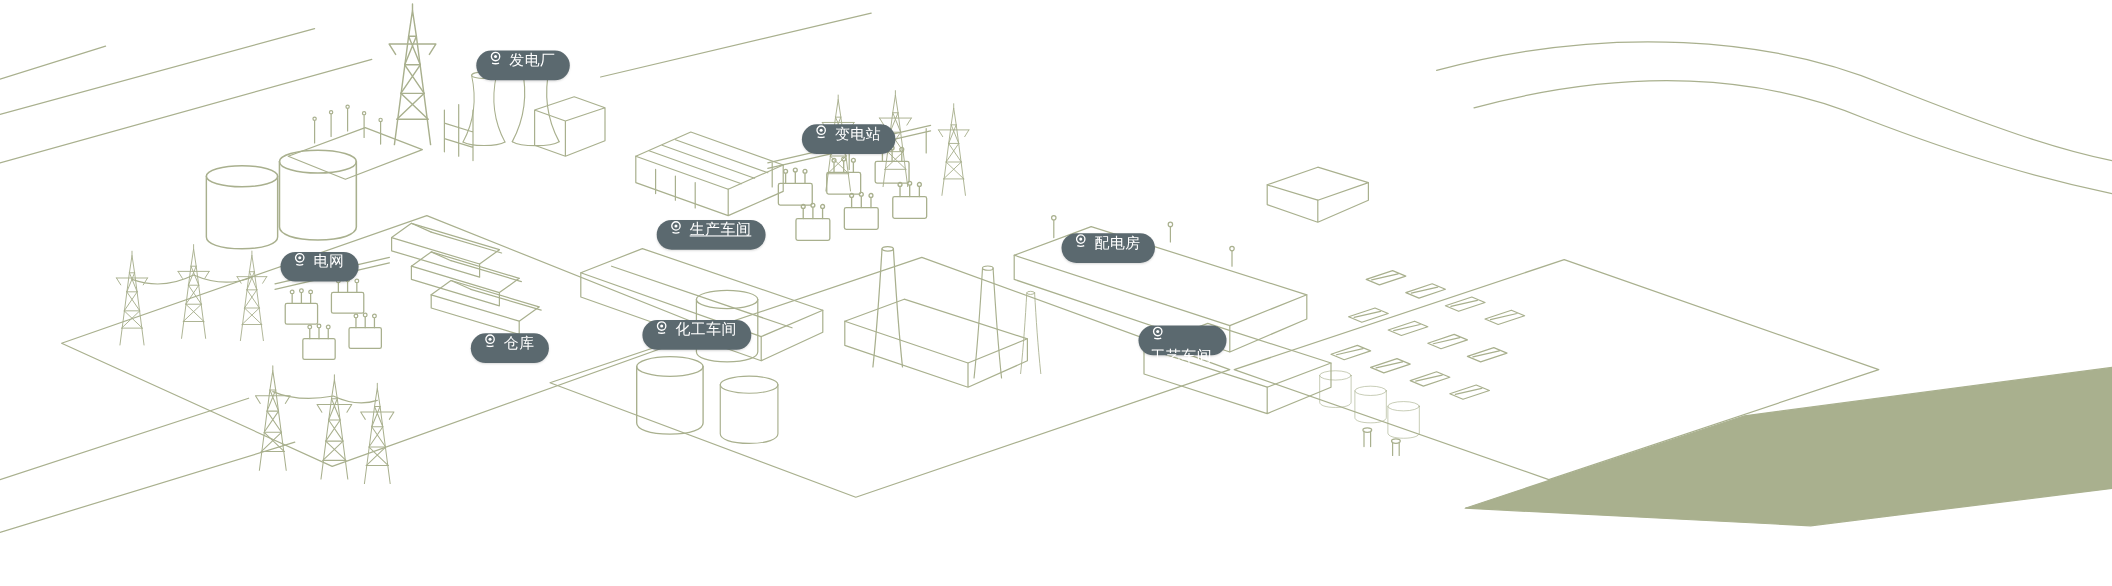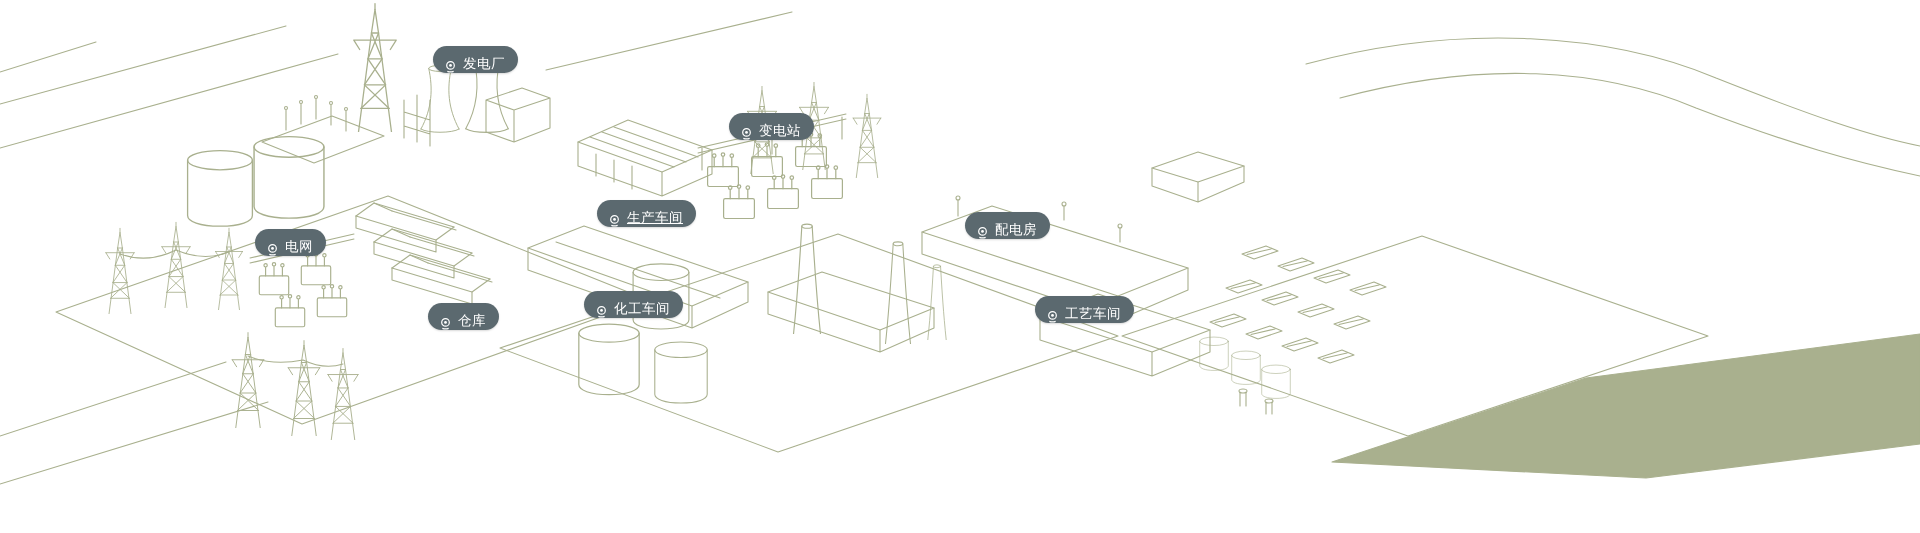--- a/index.html
+++ b/index.html
@@ -6,34 +6,34 @@
   .stage{
     position:relative;width:1920px;height:533px;background:#ffffff;
     overflow:hidden;font-family:"Liberation Sans",sans-serif;
   }
   .scene{position:absolute;left:0;top:0;width:1920px;height:533px;}
   .page-title{
     position:absolute;top:17px;left:740px;transform:translateX(-50%);
     font-size:21px;font-weight:bold;color:#2e2e2e;letter-spacing:1.5px;z-index:3;white-space:nowrap;
   }
   .marker{
-    position:absolute;display:inline-flex;align-items:flex-end;gap:6px;height:27px;
+    position:absolute;display:inline-flex;align-items:flex-start;gap:6px;height:27px;
     padding:0 13px 0 11px;background:#5b696f;border-radius:14px;color:#ffffff;
     font-size:13.5px;letter-spacing:.5px;cursor:pointer;white-space:nowrap;z-index:2;
     box-shadow:0 1px 2px rgba(0,0,0,.15);
   }
   .marker .cam{display:inline-flex;line-height:0;}
   .lbl-power-plant{left:433px;top:46px;}
   .lbl-substation{left:729px;top:113px;}
   .lbl-power-grid{left:255px;top:213px;margin-top:16px;}
   .lbl-production-workshop{left:597px;top:200px;text-decoration:underline;}
   .lbl-distribution-room{left:965px;top:212px;}
   .lbl-warehouse{left:428px;top:303px;}
   .lbl-chemical-workshop{left:584px;top:291px;}
-  .lbl-process-workshop{left:1035px;top:296px;}
+  .lbl-process-workshop{left:1035px;top:296px;flex-direction:column;}
 </style>
 </head>
 <body>
 
 <div class="stage">
 
   <svg class="scene" viewBox="0 0 1920 533" aria-hidden="true">
     <defs>
       <symbol id="pylon" viewBox="0 0 44 112">
         <path d="M8 112 L19 28 L22 8 L25 28 L36 112"></path>

